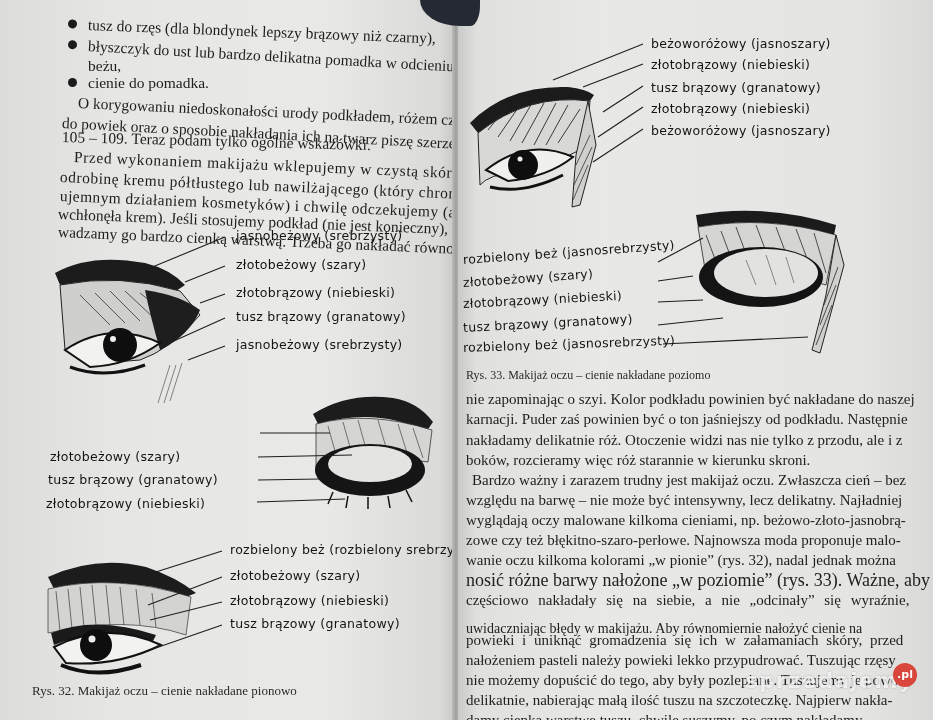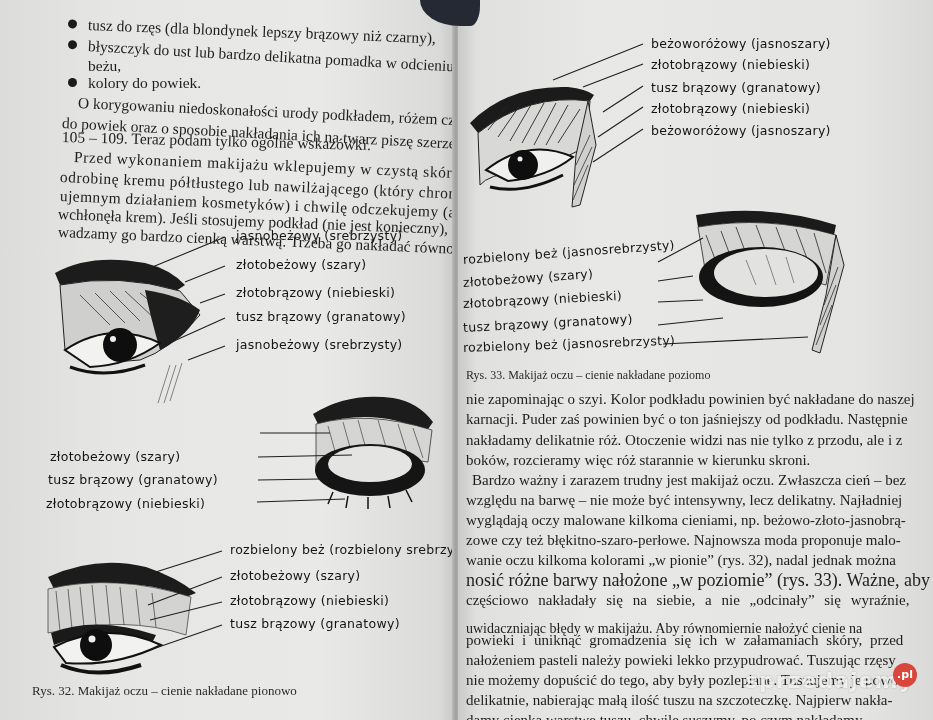--- a/index.html
+++ b/index.html
@@ -21,21 +21,21 @@
 </style>
 </head>
 <body>
 
 <div class="book">
 
   <div class="page page-left">
     <div class="txt bullet" style="left:88px;top:14px;transform:rotate(2.2deg);transform-origin:left center;">tusz do rzęs (dla blondynek lepszy brązowy niż czarny),</div>
     <div class="txt bullet" style="left:88px;top:35px;transform:rotate(3.2deg);transform-origin:left center;">błyszczyk do ust lub bardzo delikatna pomadka w odcieniu różu lub</div>
     <div class="txt" style="left:88px;top:55px;">beżu,</div>
-    <div class="txt bullet" style="left:88px;top:72px;">kolory do powiek.</div>
+    <div class="txt bullet" style="left:88px;top:72px;">cienie do pomadka.</div>
 
     <div class="txt" style="left:78px;top:92px;transform:rotate(2.6deg);transform-origin:left center;">O korygowaniu niedoskonałości urody podkładem, różem czy cieniami</div>
     <div class="txt" style="left:62px;top:112px;transform:rotate(3deg);transform-origin:left center;">do powiek oraz o sposobie nakładania ich na twarz piszę szerzej na s.</div>
     <div class="txt" style="left:62px;top:126px;transform:rotate(1.5deg);transform-origin:left center;">105 – 109. Teraz podam tylko ogólne wskazówki.</div>
     <div class="txt" style="left:74px;top:146px;letter-spacing:0.6px;transform:rotate(2.4deg);transform-origin:left center;">Przed wykonaniem makijażu wklepujemy w czystą skórę twarzy</div>
     <div class="txt" style="left:60px;top:166px;letter-spacing:0.5px;transform:rotate(2.4deg);transform-origin:left center;">odrobinę kremu półtłustego lub nawilżającego (który chroni przed</div>
     <div class="txt" style="left:60px;top:185px;letter-spacing:0.4px;transform:rotate(2.4deg);transform-origin:left center;">ujemnym działaniem kosmetyków) i chwilę odczekujemy (aby skóra</div>
     <div class="txt" style="left:58px;top:203px;transform:rotate(2.2deg);transform-origin:left center;">wchłonęła krem). Jeśli stosujemy podkład (nie jest konieczny), to rozpro-</div>
     <div class="txt" style="left:58px;top:221px;transform:rotate(2.4deg);transform-origin:left center;">wadzamy go bardzo cienką warstwą. Trzeba go nakładać równomiernie</div>
 

